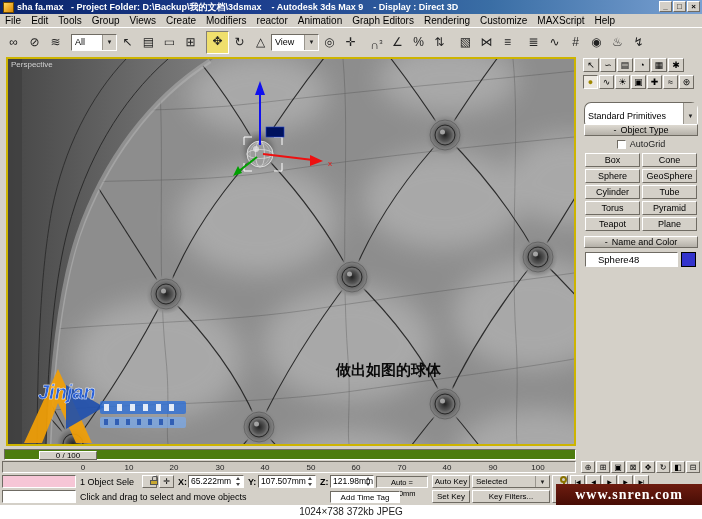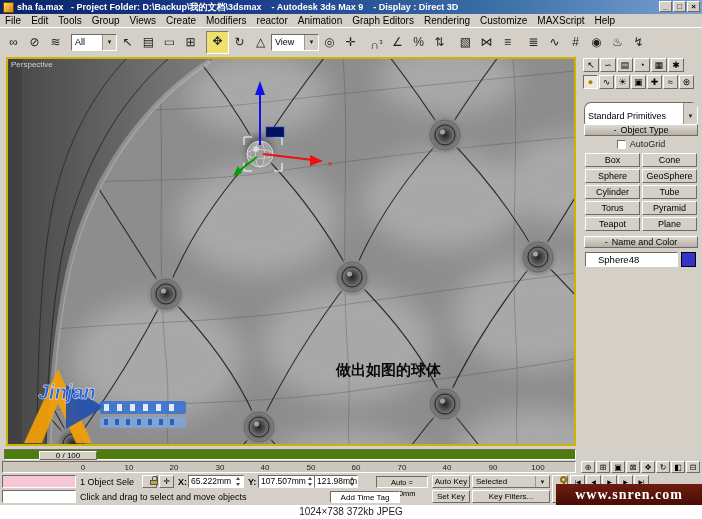--- a/index.html
+++ b/index.html
@@ -435,21 +435,21 @@
     <div class="listener-pink sk"></div>
     <div class="listener-white sk"></div>
     <span class="sel-text">1 Object Sele</span>
     <span class="sbtn rz" style="left:142px;top:1px;width:15px;height:13px"><span class="lock-ic"></span></span>
     <span class="sbtn rz" style="left:159px;top:1px;width:15px;height:13px;line-height:12px"><span>✛</span></span>
     <span class="coord-label" style="left:178px">X:</span>
     <span class="coord-field sk" style="left:188px;width:56px"><span>65.222mm</span><span class="spin"></span></span>
     <span class="coord-label" style="left:248px">Y:</span>
     <span class="coord-field sk" style="left:258px;width:58px"><span>107.507mm</span><span class="spin"></span></span>
     <span class="coord-label" style="left:320px">Z:</span>
-    <span class="coord-field sk" style="left:314px;width:44px"><span>121.98mm</span><span class="spin"></span></span>
+    <span class="coord-field sk" style="left:330px;width:44px"><span>121.98mm</span><span class="spin"></span></span>
     <span class="gridbox">Auto = 10.0mm</span>
     <span class="prompt-text">Click and drag to select and move objects</span>
     <span class="timetag sk">Add Time Tag</span>
     <span class="sbtn rz" style="left:432px;top:1px;width:38px;height:13px;line-height:12px">Auto Key</span>
     <span class="sbtn rz" style="left:432px;top:16px;width:38px;height:13px;line-height:12px">Set Key</span>
     <span class="sbtn rz" style="left:472px;top:1px;width:78px;height:13px;line-height:12px;display:flex;align-items:center;padding-left:3px">
           <span>Selected</span>
           <span class="dd-arrow" style="height:11px">▼</span>
         </span>
     <span class="sbtn rz" style="left:472px;top:16px;width:78px;height:13px;line-height:12px">Key Filters...</span>

